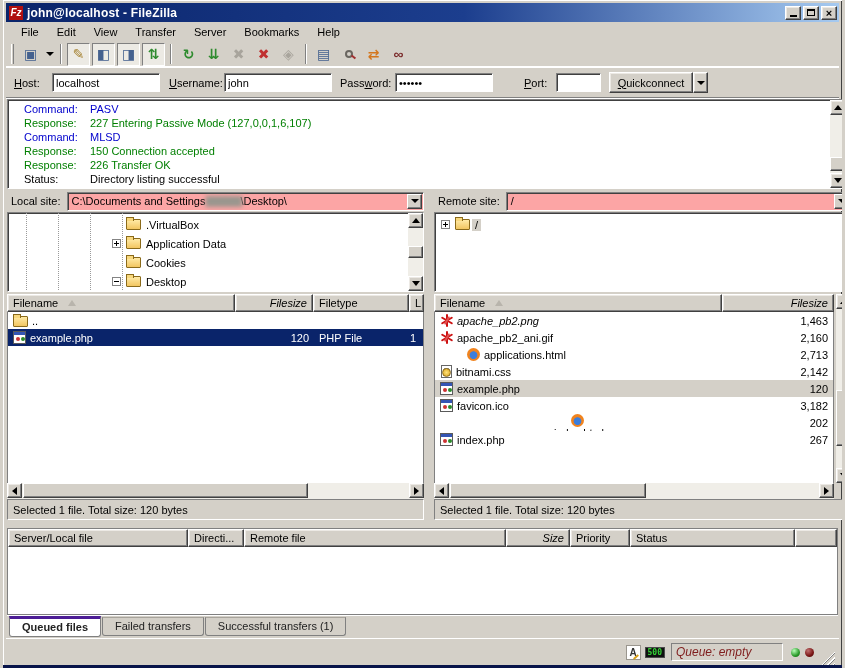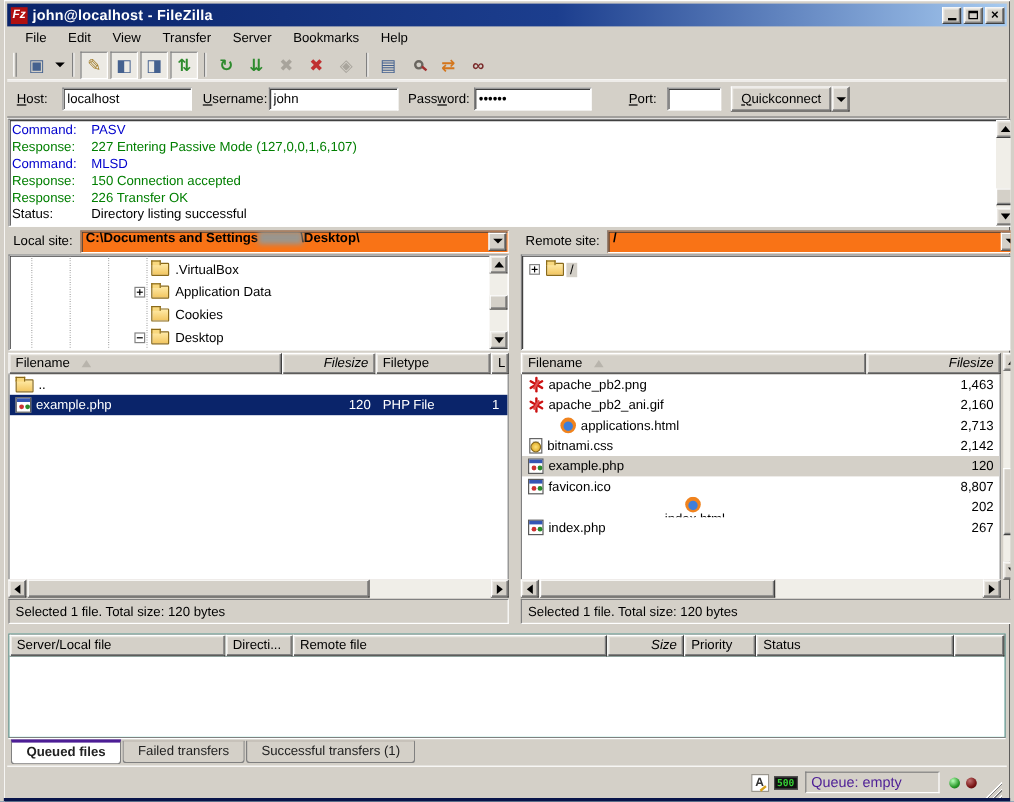--- a/index.html
+++ b/index.html
@@ -35,38 +35,38 @@
   .mag::after{content:"";position:absolute;width:5px;height:2px;background:#a03030;right:-5px;bottom:-2px;transform:rotate(40deg);}
   
   .quickbar{position:absolute;left:3px;right:3px;top:68px;height:30px;font-size:11px;border-bottom:1px solid #808080;box-shadow:0 1px 0 #fff;}
   .quickbar .lbl{position:absolute;top:9px;}
   .qc-input{position:absolute;top:5px;height:19px;font-size:11px;padding:1px 3px;background:#fff;
     border:1px solid;border-color:#808080 #fff #fff #808080;box-shadow:inset 1px 1px 0 #404040;}
   .qc-btn{position:absolute;top:4px;height:21px;font-size:11px;display:flex;align-items:center;justify-content:center;}
   
   .log{position:absolute;left:4px;right:4px;top:99px;height:90px;background:#fff;
     border:1px solid;border-color:#808080 #fff #fff #808080;box-shadow:inset 1px 1px 0 #404040;overflow:hidden;}
-  .log-line{font-size:11px;line-height:14px;padding-left:2px;white-space:nowrap;}
+  .log-line{font-size:11px;line-height:14px;padding-left:16px;white-space:nowrap;}
   .log-label{display:inline-block;width:66px;}
   
   .sb-btn{position:absolute;width:15px;height:15px;background:#d4d0c8;border:1px solid;border-color:#fff #404040 #404040 #fff;
     box-shadow:inset -1px -1px 0 #808080, inset 1px 1px 0 #ece9e4;display:flex;align-items:center;justify-content:center;}
   .sb-track{position:absolute;background:#f0eee8;}
   .sb-thumb{position:absolute;background:#d4d0c8;border:1px solid;border-color:#fff #404040 #404040 #fff;box-shadow:inset -1px -1px 0 #808080;}
   .t-up{width:0;height:0;border-left:4px solid transparent;border-right:4px solid transparent;border-bottom:5px solid #000;}
   .t-down{width:0;height:0;border-left:4px solid transparent;border-right:4px solid transparent;border-top:5px solid #000;}
   .t-left{width:0;height:0;border-top:4px solid transparent;border-bottom:4px solid transparent;border-right:5px solid #000;}
   .t-right{width:0;height:0;border-top:4px solid transparent;border-bottom:4px solid transparent;border-left:5px solid #000;}
   
   .pane{position:absolute;top:191px;height:329px;width:417px;}
   .pane-left{left:4px;} .pane-right{left:431px;}
   .sitebar{position:absolute;left:0;right:0;top:0;height:20px;display:flex;align-items:center;font-size:11px;}
   .site-label{flex:none;padding:0 6px 0 4px;}
-  .combo{flex:1;height:19px;background:#f97316;border:1px solid;border-color:#808080 #fff #fff #808080;
-    box-shadow:inset 1px 1px 0 #404040;display:flex;align-items:flex-start;position:relative;padding-left:4px;white-space:nowrap;overflow:hidden;font-weight:bold;}
+  .combo{flex:1;height:19px;background:#fca5a5;border:1px solid;border-color:#808080 #fff #fff #808080;
+    box-shadow:inset 1px 1px 0 #404040;display:flex;align-items:center;position:relative;padding-left:4px;white-space:nowrap;overflow:hidden;}
   .combo-arrow{position:absolute;right:1px;top:1px;bottom:1px;width:15px;background:#d4d0c8;
     border:1px solid;border-color:#fff #404040 #404040 #fff;box-shadow:inset -1px -1px 0 #808080;display:flex;align-items:center;justify-content:center;}
   .redacted{display:inline-block;color:#9a968e;filter:blur(2px);letter-spacing:-2px;font-size:9px;transform:translateY(-1px);}
   .treebox{position:absolute;left:0;right:0;top:21px;height:80px;background:#fff;overflow:hidden;
     border:1px solid;border-color:#808080 #fff #fff #808080;box-shadow:inset 1px 1px 0 #404040;}
   .vline{position:absolute;top:0;bottom:0;width:1px;background-image:linear-gradient(#9a9a9a 1px,transparent 1px);background-size:1px 2px;}
   .tree-row{position:absolute;height:19px;display:flex;align-items:center;font-size:11px;white-space:nowrap;}
   .expander{width:9px;height:9px;background:#fff;border:1px solid #848484;position:relative;flex:none;}
   .expander.plus::before,.expander.minus::before{content:"";position:absolute;left:1px;top:3px;width:5px;height:1px;background:#000;}
   .expander.plus::after{content:"";position:absolute;left:3px;top:1px;width:1px;height:5px;background:#000;}
@@ -114,21 +114,21 @@
   .tab.active{background:#fff;font-weight:bold;height:21px;margin-top:0;border-top:3px solid #4c1d95;z-index:2;}
   
   .statusbar{position:absolute;left:3px;right:3px;top:638px;height:27px;border-top:1px solid #fff;
     display:flex;align-items:center;justify-content:flex-end;padding-right:4px;}
   .ascii-ind{width:15px;height:15px;background:#fff;border:1px solid #9a968e;font-size:10px;font-weight:bold;color:#333;
     display:flex;align-items:center;justify-content:center;position:relative;margin-right:4px;}
   .ascii-ind::after{content:"";position:absolute;right:1px;bottom:1px;width:6px;height:2px;background:#d8a018;transform:rotate(-40deg);}
   .lcd-badge{height:11px;padding:0 2px;background:#101010;border:1px solid #4a4a4a;color:#35d035;
     font-family:"DejaVu Sans Mono",monospace;font-size:8px;line-height:10px;font-weight:bold;margin-right:6px;letter-spacing:0;}
   .queue-field{width:112px;height:18px;background:#d4d0c8;border:1px solid;border-color:#808080 #fff #fff #808080;
-    font-size:12px;display:flex;align-items:center;padding:0 4px;margin-right:8px;color:#4c1d95;}
+    font-size:12px;display:flex;align-items:center;padding:0 4px;margin-right:8px;color:#7f1d1d;font-style:italic;}
   .led{width:9px;height:9px;border-radius:50%;margin-right:5px;}
   .led-green{background:radial-gradient(circle at 35% 30%,#b8ffb8,#2a9a2a 60%,#0e5c0e);}
   .led-red{background:radial-gradient(circle at 35% 30%,#c07070,#7a1515 60%,#400808);}
   .grip{width:14px;height:14px;margin-left:2px;align-self:flex-end;
     background:repeating-linear-gradient(135deg,transparent 0 2px,#fff 2px 3px,#808080 3px 4px);
     clip-path:polygon(100% 0,100% 100%,0 100%);}
   .bottom-edge{position:absolute;left:0;right:0;bottom:0;height:3px;background:#08144a;}
 </style>
 </head>
 <body>
@@ -359,21 +359,21 @@
         <div class="hcell" style="width: 288px;">
           <span>Filename</span>
           <div class="sort-asc"></div>
         </div>
         <div class="hcell right" style="width: 110px; flex: 1 1 0%;">
           <span>Filesize</span>
         </div>
       </div>
     <div class="listbody" id="remote-body" style="right:17px">
         <div class="frow">
-          <div class="c" style="width: 288px;">
+          <div class="c" style="width: 288px; font-style: italic;">
             <span class="fi fi-apache">
               <i></i>
               <i></i>
               <i></i>
               <i></i>
             </span>
             <span>apache_pb2.png</span>
           </div>
           <div class="c right" style="width: 110px;">1,463</div>
         </div>
@@ -408,21 +408,21 @@
             <span class="fi fi-php"></span>
             <span>example.php</span>
           </div>
           <div class="c right" style="width: 110px;">120</div>
         </div>
         <div class="frow">
           <div class="c" style="width: 288px;">
             <span class="fi fi-ico"></span>
             <span>favicon.ico</span>
           </div>
-          <div class="c right" style="width: 110px;">8,807</div>
+          <div class="c right" style="width: 110px;">3,182</div>
         </div>
         <div class="frow">
           <div class="c" style="width: 288px; flex-direction: column;">
             <span class="fi fi-firefox"></span>
             <span>index.html</span>
           </div>
           <div class="c right" style="width: 110px;">202</div>
         </div>
         <div class="frow">
           <div class="c" style="width: 288px;">

